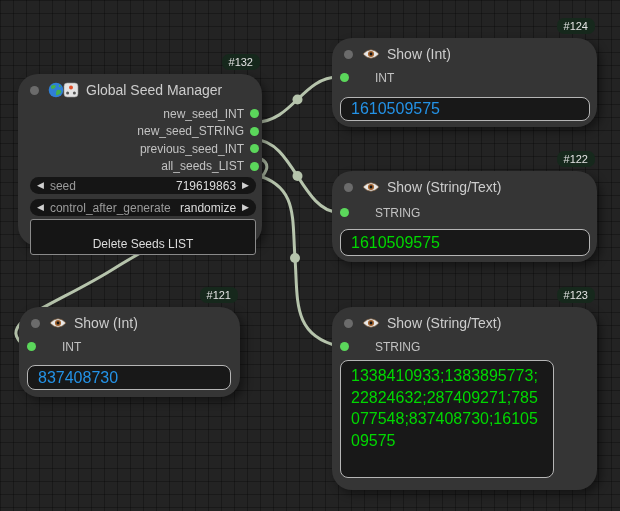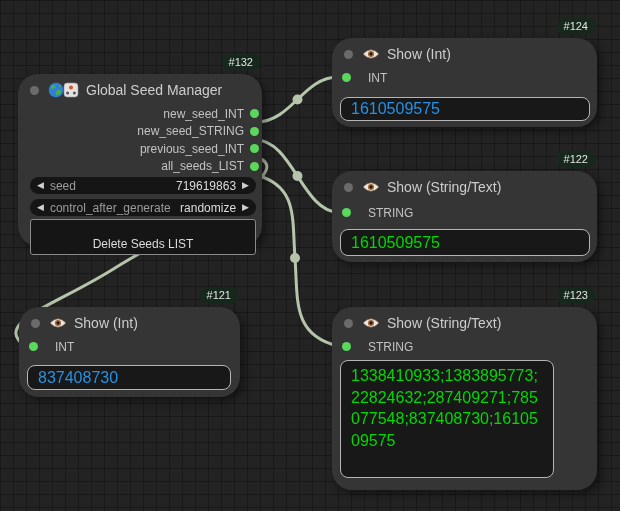--- a/index.html
+++ b/index.html
@@ -28,22 +28,22 @@
     padding:0 7px;background:var(--badge-bg);color:var(--badge-text);
     font-size:11px;border-radius:7px;}
   .titlebar{display:flex;align-items:center;height:28px;padding:4px 10px 0 12px;cursor:default;}
   .collapse-dot{width:9px;height:9px;border-radius:50%;background:#6b6b6b;flex:none;margin-right:9px;}
   .t-icon{flex:none;display:inline-flex;margin-right:2px;}
   .t-icon + .t-icon{margin-left:-3px;}
   .title{font-size:14px;color:var(--title-text);margin-left:5px;white-space:nowrap;}
 
   .out-row{position:absolute;right:0;height:13px;display:flex;align-items:center;
     justify-content:flex-end;gap:6px;padding-right:3px;width:100%;}
-  .in-row{position:absolute;left:8px;height:13px;display:flex;align-items:center;
-    gap:17px;padding-left:2px;width:60%;}
+  .in-row{position:absolute;left:0;height:13px;display:flex;align-items:center;
+    gap:26px;padding-left:8px;width:60%;}
   .slot{width:9px;height:9px;border-radius:50%;background:var(--slot-green);flex:none;}
   .slot-label{font-size:12px;color:var(--label-text);white-space:nowrap;}
 
   .pill{position:absolute;left:12px;width:226px;height:17px;border-radius:9px;
     background:var(--widget-bg);display:flex;align-items:center;gap:6px;
     padding:0 7px;font-size:12px;cursor:pointer;}
   .arrow{color:#cfcfcf;font-size:9px;line-height:1;flex:none;}
   .w-label{color:var(--widget-label);white-space:nowrap;overflow:hidden;}
   .w-value{color:var(--widget-value);margin-left:auto;white-space:nowrap;text-align:right;}
   .node-btn{position:absolute;left:12px;width:226px;height:19px;background:var(--widget-bg);

